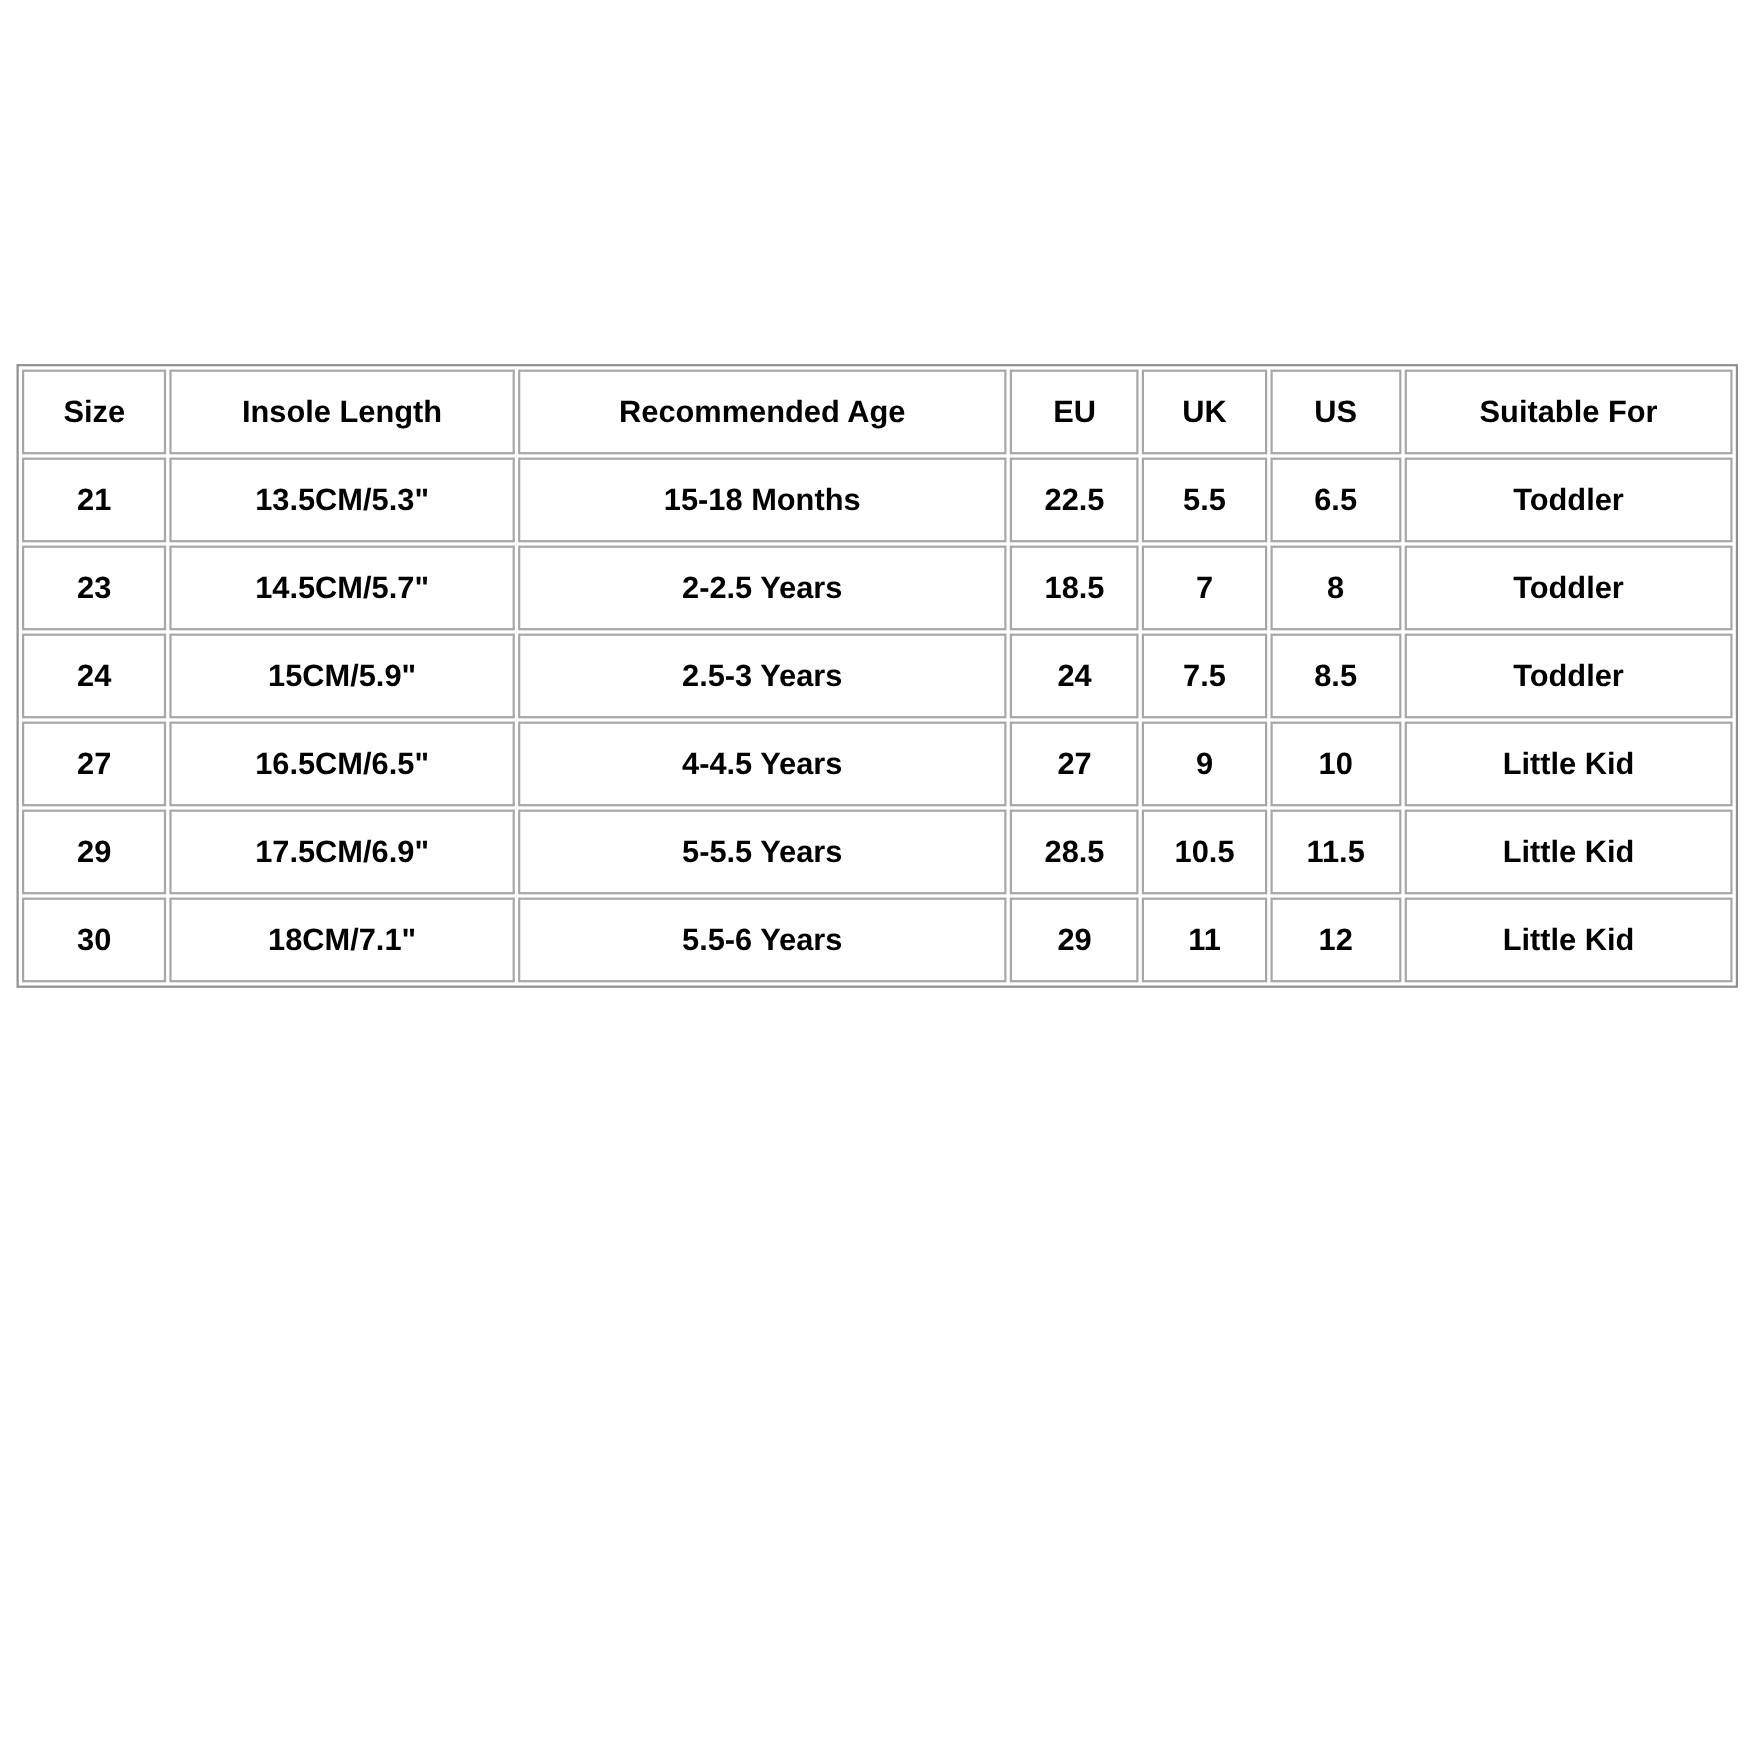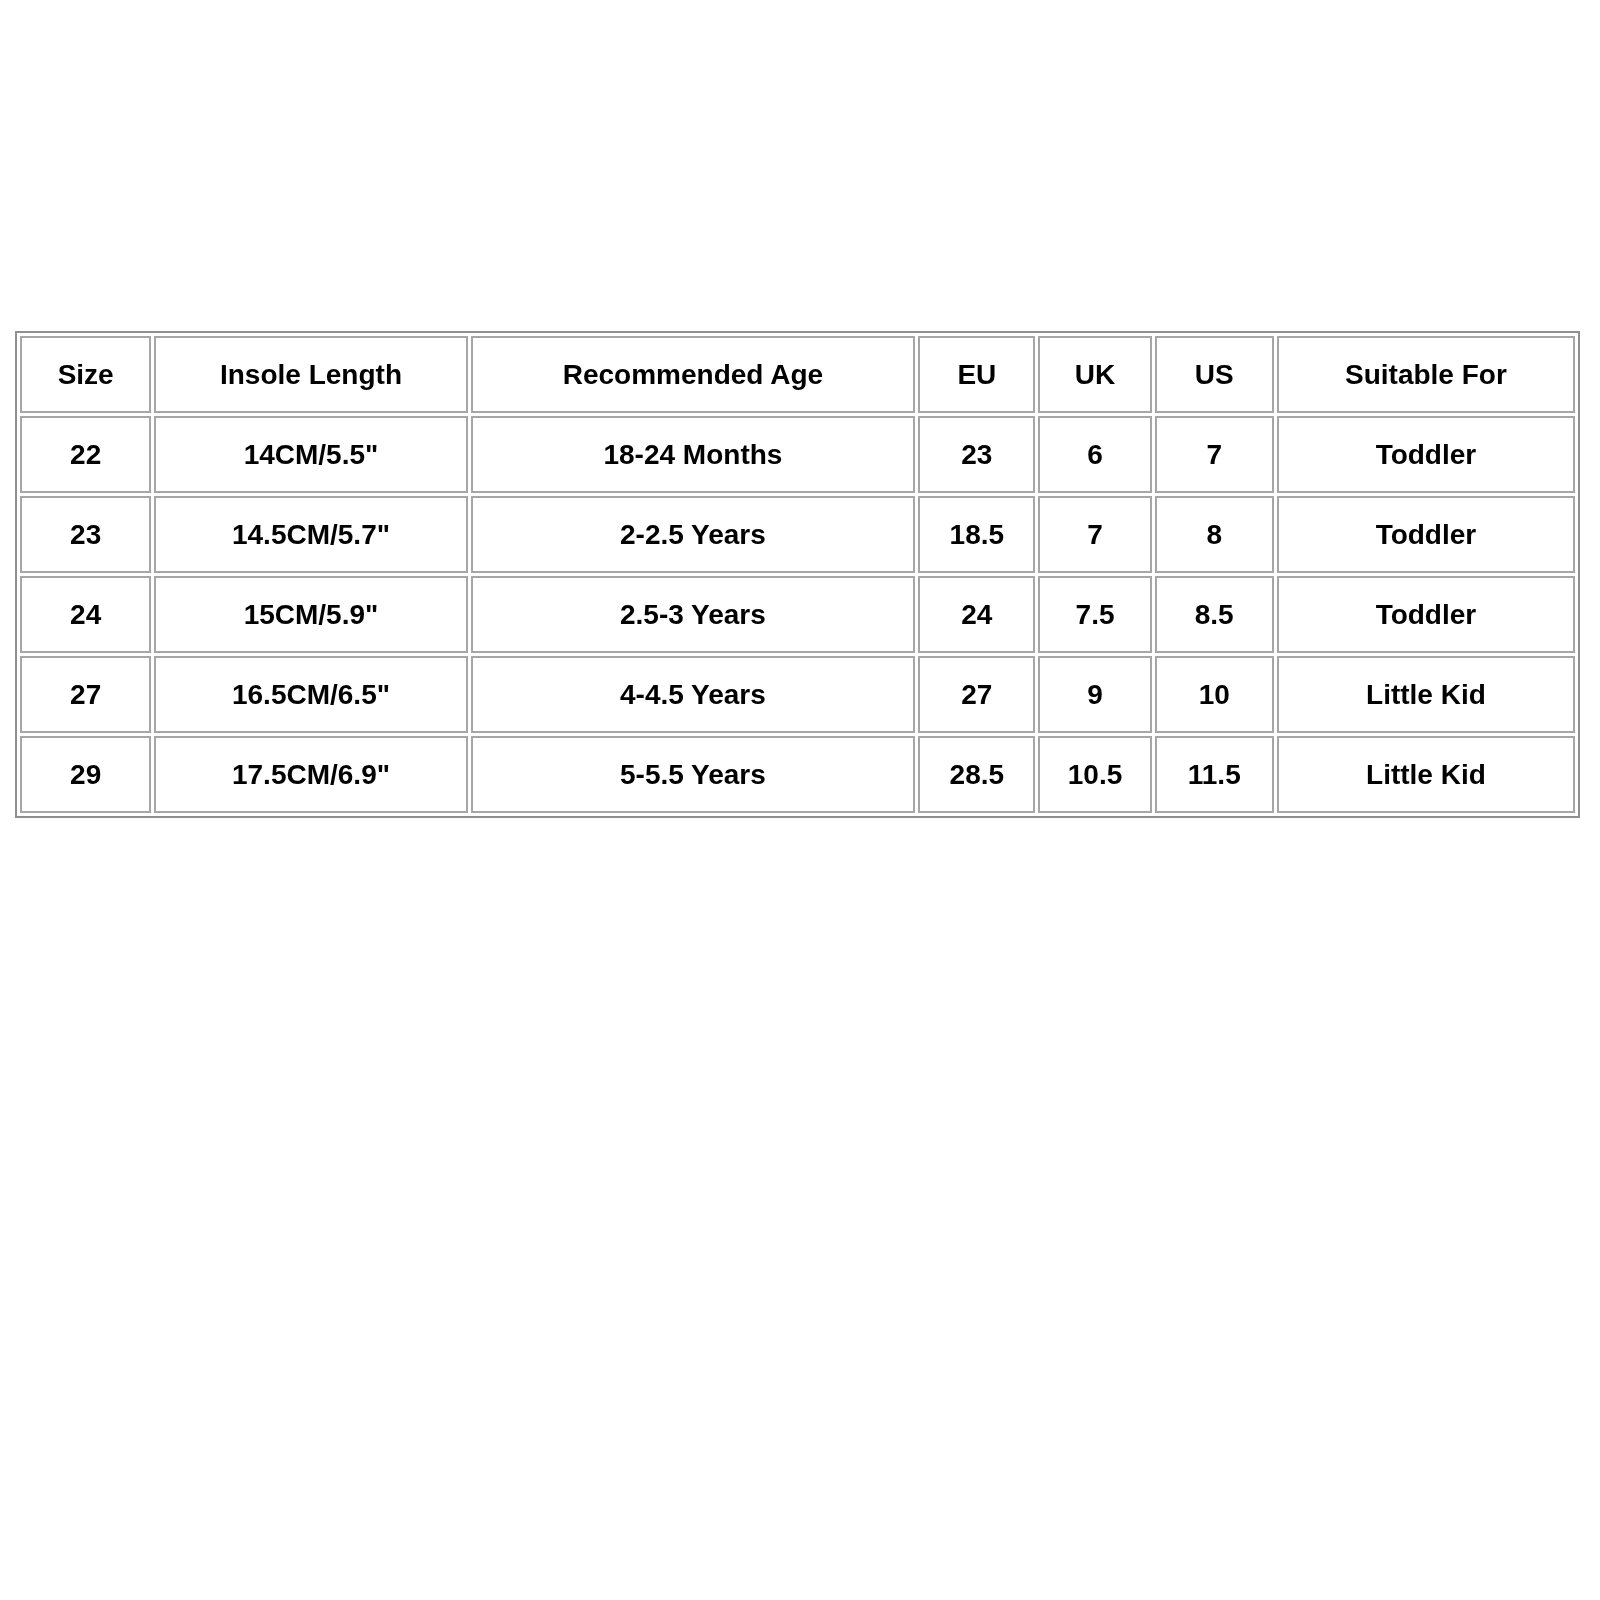--- a/index.html
+++ b/index.html
@@ -73,26 +73,26 @@
           <th>Insole Length</th>
           <th>Recommended Age</th>
           <th>EU</th>
           <th>UK</th>
           <th>US</th>
           <th>Suitable For</th>
         </tr>
     </thead>
     <tbody id="body-rows">
         <tr>
-          <td>22</td>
-          <td>14CM/5.5"</td>
-          <td>18-24 Months</td>
-          <td>23</td>
-          <td>6</td>
-          <td>7</td>
+          <td>21</td>
+          <td>13.5CM/5.3"</td>
+          <td>15-18 Months</td>
+          <td>22.5</td>
+          <td>5.5</td>
+          <td>6.5</td>
           <td>Toddler</td>
         </tr>
         <tr>
           <td>23</td>
           <td>14.5CM/5.7"</td>
           <td>2-2.5 Years</td>
           <td>18.5</td>
           <td>7</td>
           <td>8</td>
           <td>Toddler</td>
@@ -117,15 +117,24 @@
         </tr>
         <tr>
           <td>29</td>
           <td>17.5CM/6.9"</td>
           <td>5-5.5 Years</td>
           <td>28.5</td>
           <td>10.5</td>
           <td>11.5</td>
           <td>Little Kid</td>
         </tr>
+        <tr>
+          <td>30</td>
+          <td>18CM/7.1"</td>
+          <td>5.5-6 Years</td>
+          <td>29</td>
+          <td>11</td>
+          <td>12</td>
+          <td>Little Kid</td>
+        </tr>
       </tbody>
   </table>
 </div>
 
 </body></html>

